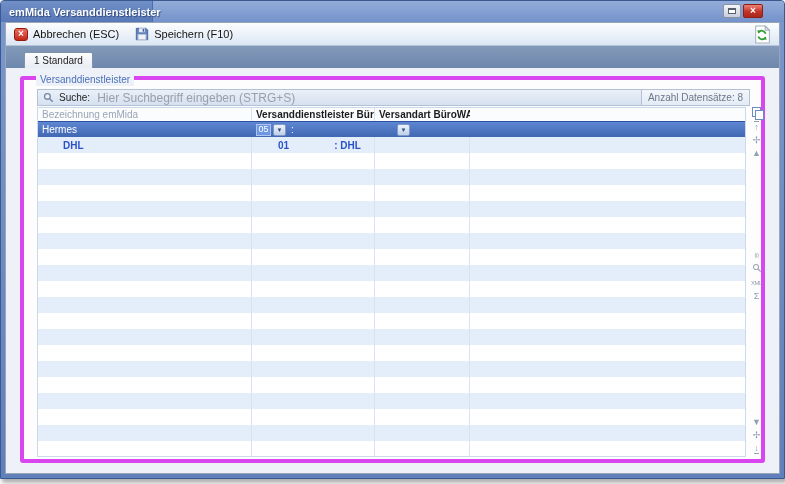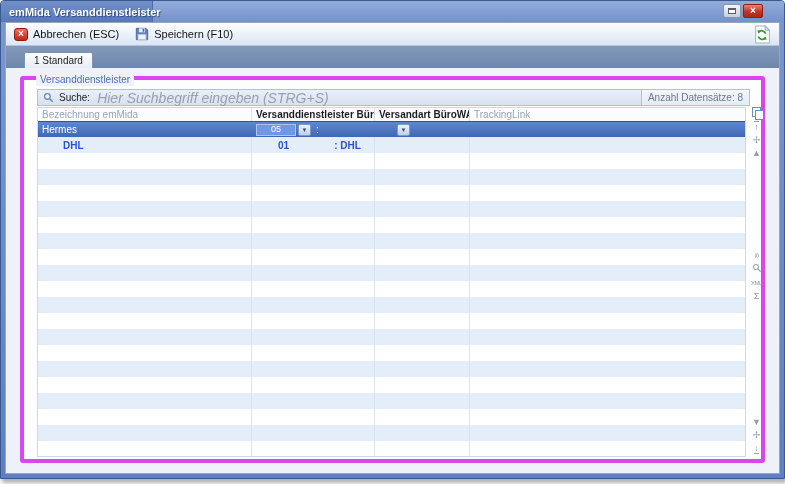--- a/index.html
+++ b/index.html
@@ -64,42 +64,42 @@
               border:4px solid #d946ef; border-radius:3px; background:#fdfdfe; }
   .gb-label { position:absolute; top:-7px; left:12px; padding:0 4px;
               background:#eef2f8; color:#4a70b8; font-size:10px; line-height:13px; }
 
   
   .searchbar { position:absolute; left:13px; right:11px; top:9px; height:17px;
                background:linear-gradient(#eaf0f8,#d6e1f0);
                border:1px solid #b3c1d6; display:flex; align-items:center; padding-left:5px; }
   .mag { display:flex; margin-right:5px; }
   .s-label { font-size:10px; font-weight:normal; color:#1d1d1d; margin-right:7px; }
-  .s-ph { font-size:14px; font-style:italic; color:#98a0ac; }
+  .s-ph { font-size:12px; color:#98a0ac; }
   .s-count { margin-left:auto; align-self:stretch; display:flex; align-items:center;
              background:linear-gradient(#f3f7fb,#e3ebf5);
              border-left:1px solid #b3c1d6; padding:0 6px; font-size:10px; color:#6d7888; }
 
   
   .grid { position:absolute; left:13px; top:27px; width:709px; height:350px;
           background:#fff; border:1px solid #ccd9ea; font-size:10px; overflow:hidden; }
   .thead { display:grid; grid-template-columns:214px 123px 95px 1fr;
            height:13px; line-height:13px; background:#fbfcfe; }
   .th { padding-left:4px; border-right:1px solid #d8e3f2; white-space:nowrap; overflow:hidden; }
   .th:last-child { border-right:none; }
   .th.muted { color:#9aa5b5; }
   .th.strong { color:#1c1c1c; font-weight:bold; }
   .trow { display:grid; grid-template-columns:214px 123px 95px 1fr; height:16px; line-height:15px; }
   .trow.alt { background:#e4eefb; }
   .trow.sel { background:linear-gradient(#5e86d2,#4068b2); border-top:1px solid #2d53a0; color:#fff; }
   .td { padding-left:4px; border-right:1px solid #d8e3f2; display:flex; align-items:center; overflow:hidden; }
   .td:last-child { border-right:none; }
   .trow.sel .td { border-right-color:transparent; }
   .blue { color:#2b50c8; font-weight:bold;padding-left:21px; }
-  .codebox { width:40px; height:12px; margin-right:2px;
+  .codebox { width:15px; height:12px; margin-right:2px;
              background:#6f98e4; border:1px solid #adc4f0;
              color:#fff; font-size:9px; font-weight:normal;
              display:flex; align-items:center; justify-content:center; }
   .ddbtn { width:13px; height:12px; margin-right:5px;
            background:linear-gradient(#eef3fa,#bfd0e9); border:1px solid #7e9bc6; border-radius:2px;
            font-size:6px; color:#2f4f80; line-height:1;
            display:flex; align-items:center; justify-content:center; }
   .dd3 { margin-left:18px; }
   .code { margin-left:1px; }
   .rest { margin-left:24px; }
@@ -188,21 +188,20 @@
           <span class="s-label">Suche:</span>
           <span class="s-ph">Hier Suchbegriff eingeben (STRG+S)</span>
           <span class="s-count">Anzahl Datensätze: 8</span>
         </div>
 
         <div class="grid" id="grid">
             <div class="thead">
               <div class="th muted">Bezeichnung emMida</div>
               <div class="th strong">Versanddienstleister BüroWARE</div>
               <div class="th strong">Versandart BüroWARE</div>
-              <div class="th muted">TrackingLink</div>
             </div>
             <div class="trow sel">
               <div class="td">
                 <span>Hermes</span>
               </div>
               <div class="td">
                 <span class="codebox">05</span>
                 <span class="ddbtn">▼</span>
                 <span>:</span>
               </div>

